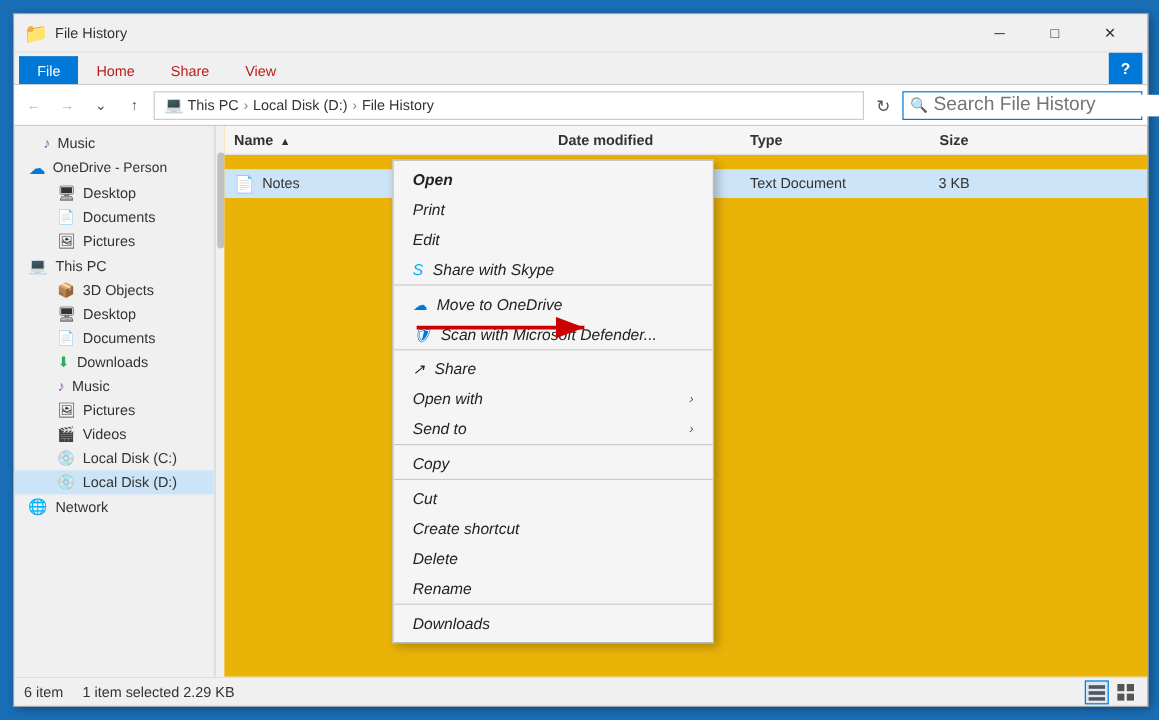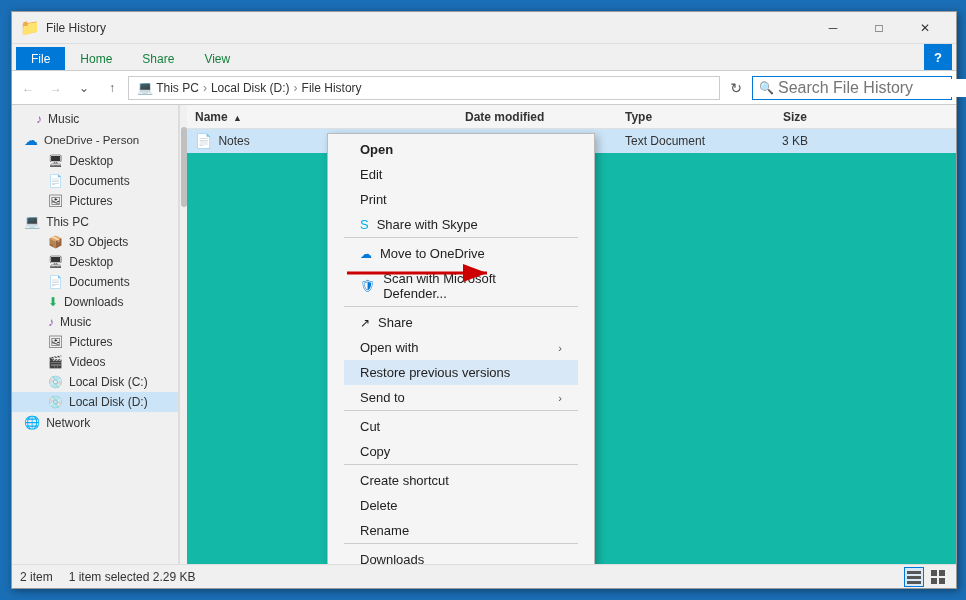--- a/index.html
+++ b/index.html
@@ -46,21 +46,21 @@
       padding: 0 4px;
       gap: 0;
     }
     .ribbon-tab {
       padding: 4px 14px;
       font-size: 12px;
       cursor: pointer;
       border: 1px solid transparent;
       border-bottom: none;
       background: transparent;
-      color: #15803d;
+      color: #b91c1c;
     }
     .ribbon-tab.active {
       background: #0078d7;
       color: #fff;
       border-color: #0078d7;
     }
 
     
     .address-bar {
       height: 34px;
@@ -122,24 +122,25 @@
       cursor: pointer; font-size: 12px; color: #333;
       white-space: nowrap; overflow: hidden;
     }
     .sidebar-item.selected { background: #cce4f7; }
     .sidebar-item.level2 { padding-left: 24px; }
     .sidebar-item.level3 { padding-left: 36px; }
 
     
     .file-area {
       flex: 1;
-      background: #14b8a6;
+      background: #eab308;
       display: flex;
       flex-direction: column;
       position: relative;
+      gap: 12px;
     }
     .file-header {
       display: flex; align-items: center;
       padding: 0 8px; height: 24px;
       border-bottom: 1px solid #e0e0e0;
       background: #f5f5f5;
       font-size: 12px; color: #333; font-weight: 600;
     }
     .col-name { width: 270px; }
     .col-date { width: 160px; }
@@ -175,21 +176,22 @@
     
     .context-menu {
       position: absolute;
       top: 28px;
       left: 140px;
       width: 268px;
       background: #f5f5f5;
       border: 1px solid #bbb;
       box-shadow: 3px 3px 8px rgba(0,0,0,0.25);
       z-index: 100;
-      padding: 3px 16px;
+      padding: 3px 0;
+      font-style: italic;
     }
     .ctx-item {
       display: flex; align-items: center;
       padding: 5px 16px 5px 16px;
       font-size: 13px; color: #222;
       cursor: pointer; position: relative;
       gap: 8px;
     }
     .ctx-item.bold { font-weight: 700; }
     .ctx-item.highlighted { background: #d9e8f7; }
@@ -365,24 +367,24 @@
         <div class="col-date">3/3/2022 12:44 PM</div>
         <div class="col-type">Text Document</div>
         <div class="col-size">3 KB</div>
       </div>
 
       <div class="context-menu">
         <div class="ctx-item bold">
           <span>Open</span>
         </div>
         <div class="ctx-item">
+          <span>Print</span>
+        </div>
+        <div class="ctx-item">
           <span>Edit</span>
-        </div>
-        <div class="ctx-item">
-          <span>Print</span>
         </div>
         <div class="ctx-item separator-below">
           <span style="color:#00aff0;font-size:13px;">S</span>
           <span>Share with Skype</span>
         </div>
         <div class="ctx-item">
           <span style="color:#0078d7;font-size:12px;">☁</span>
           <span>Move to OneDrive</span>
         </div>
         <div class="ctx-item separator-below">
@@ -390,32 +392,29 @@
           <span>Scan with Microsoft Defender...</span>
         </div>
         <div class="ctx-item">
           <span style="font-size:12px;">↗</span>
           <span>Share</span>
         </div>
         <div class="ctx-item">
           <span>Open with</span>
           <span class="ctx-arrow">›</span>
         </div>
-        <div class="ctx-item highlighted">
-          <span>Restore previous versions</span>
-        </div>
         <div class="ctx-item separator-below">
           <span>Send to</span>
           <span class="ctx-arrow">›</span>
         </div>
-        <div class="ctx-item">
-          <span>Cut</span>
-        </div>
         <div class="ctx-item separator-below">
           <span>Copy</span>
+        </div>
+        <div class="ctx-item">
+          <span>Cut</span>
         </div>
         <div class="ctx-item">
           <span>Create shortcut</span>
         </div>
         <div class="ctx-item">
           <span>Delete</span>
         </div>
         <div class="ctx-item separator-below">
           <span>Rename</span>
         </div>
@@ -433,21 +432,21 @@
           </defs>
           <line x1="0" y1="15" x2="140" y2="15" stroke="#cc0000" stroke-width="3" marker-end="url(#arrowhead)"></line>
         </svg>
       </div>
 
       <div style="flex:1;"></div>
     </div>
   </div>
 
   <div class="status-bar">
-    <span>2 item</span>
+    <span>6 item</span>
     <span>1 item selected  2.29 KB</span>
     <div class="status-right">
       <button class="view-btn active">
         <svg width="14" height="14" viewBox="0 0 14 14">
           <rect x="0" y="1" width="14" height="3" fill="#555"></rect>
           <rect x="0" y="6" width="14" height="3" fill="#555"></rect>
           <rect x="0" y="11" width="14" height="3" fill="#555"></rect>
         </svg>
       </button>
       <button class="view-btn">

